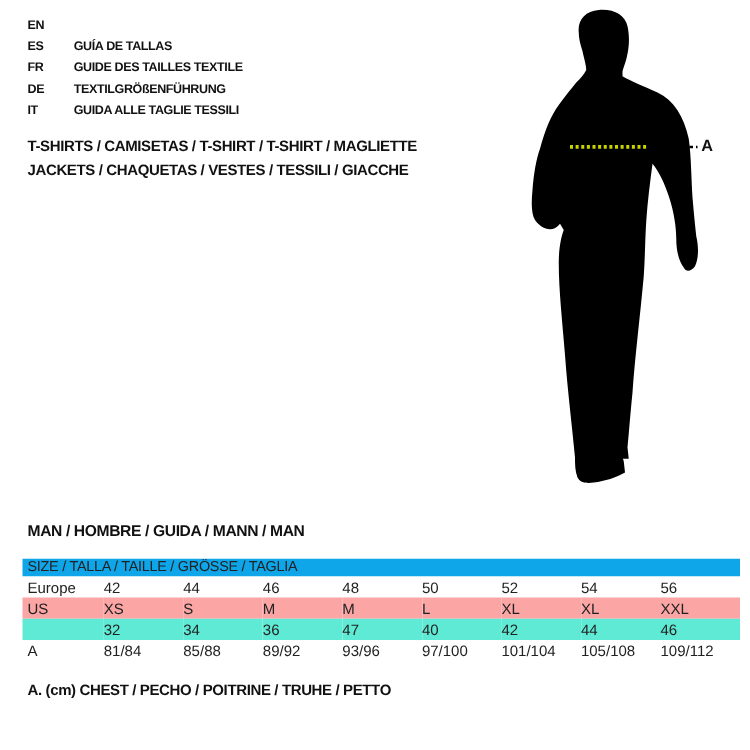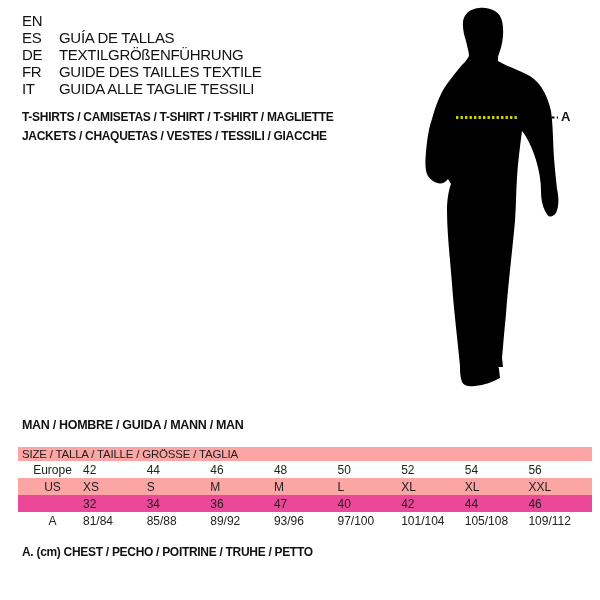--- a/index.html
+++ b/index.html
@@ -5,63 +5,63 @@
   html,body{margin:0;padding:0;}
   body{
     width:600px;height:600px;background:#ffffff;
     font-family:"Liberation Sans", sans-serif;
     -webkit-font-smoothing:antialiased;
   }
   .canvas{position:relative;width:600px;height:600px;background:#fff;overflow:hidden;color:#111;}
 
   
   .lang-list{position:absolute;left:22px;top:12px;}
-  .lang-row{display:flex;height:17px;align-items:center;font-weight:400;font-size:15px;letter-spacing:-0.3px;}
+  .lang-row{display:flex;height:17px;align-items:center;font-weight:700;font-size:10px;letter-spacing:-0.3px;}
   .lang-code{width:37px;}
 
   
   .categories{position:absolute;left:22px;top:108px;font-weight:700;font-size:12px;line-height:19px;letter-spacing:-0.3px;}
 
   
   .figure{position:absolute;left:400px;top:0;width:200px;height:400px;}
   .figure svg{position:absolute;left:0;top:0;}
   .measure-a{position:absolute;left:161px;top:109px;font-size:13px;font-weight:700;letter-spacing:-0.3px;}
 
   
   .man-label{position:absolute;left:22px;top:418px;font-size:12.5px;font-weight:700;letter-spacing:-0.3px;}
 
   
   .size-table{position:absolute;left:18px;top:447px;width:574px;border-collapse:collapse;table-layout:fixed;font-size:12px;color:#222;}
   .size-table th{text-align:left;font-weight:400;font-size:11.5px;height:14px;padding:0 0 0 4px;letter-spacing:-0.2px;color:#222;}
   .size-table td{height:17px;padding:0;text-align:left;font-weight:400;white-space:nowrap;}
-  .size-table td.row-label{text-align:center;padding-left:4px;margin-left:29px;}
+  .size-table td.row-label{text-align:left;padding-left:4px;margin-left:29px;}
 
   
   .footnote{position:absolute;left:22px;top:545px;font-size:12px;font-weight:700;letter-spacing:-0.3px;}
 </style>
 </head>
 <body>
 
 <div class="canvas">
 
   <div class="lang-list" id="lang-list">
       <div class="lang-row">
         <span class="lang-code">EN</span>
       </div>
       <div class="lang-row">
         <span class="lang-code">ES</span>
         <span class="lang-label">GUÍA DE TALLAS</span>
       </div>
       <div class="lang-row">
+        <span class="lang-code">FR</span>
+        <span class="lang-label">GUIDE DES TAILLES TEXTILE</span>
+      </div>
+      <div class="lang-row">
         <span class="lang-code">DE</span>
         <span class="lang-label">TEXTILGRÖßENFÜHRUNG</span>
-      </div>
-      <div class="lang-row">
-        <span class="lang-code">FR</span>
-        <span class="lang-label">GUIDE DES TAILLES TEXTILE</span>
       </div>
       <div class="lang-row">
         <span class="lang-code">IT</span>
         <span class="lang-label">GUIDA ALLE TAGLIE TESSILI</span>
       </div>
     </div>
 
   <div class="categories" id="categories">
       <div>T-SHIRTS / CAMISETAS / T-SHIRT / T-SHIRT / MAGLIETTE</div>
       <div>JACKETS / CHAQUETAS / VESTES / TESSILI / GIACCHE</div>
@@ -125,21 +125,21 @@
         <col>
         <col>
         <col>
         <col>
         <col>
         <col>
         <col>
     </colgroup>
     <thead>
       <tr>
-        <th id="table-header-cell" colspan="9" style="background: #fca5a5;">SIZE / TALLA / TAILLE / GRÖSSE / TAGLIA</th>
+        <th id="table-header-cell" colspan="9" style="background: #0ea5e9;">SIZE / TALLA / TAILLE / GRÖSSE / TAGLIA</th>
       </tr>
     </thead>
     <tbody id="table-body">
         <tr>
           <td class="row-label">Europe</td>
           <td>42</td>
           <td>44</td>
           <td>46</td>
           <td>48</td>
           <td>50</td>
@@ -151,21 +151,21 @@
           <td class="row-label">US</td>
           <td>XS</td>
           <td>S</td>
           <td>M</td>
           <td>M</td>
           <td>L</td>
           <td>XL</td>
           <td>XL</td>
           <td>XXL</td>
         </tr>
-        <tr style="background: #ec4899;">
+        <tr style="background: #5eead4;">
           <td class="row-label"></td>
           <td>32</td>
           <td>34</td>
           <td>36</td>
           <td>47</td>
           <td>40</td>
           <td>42</td>
           <td>44</td>
           <td>46</td>
         </tr>

